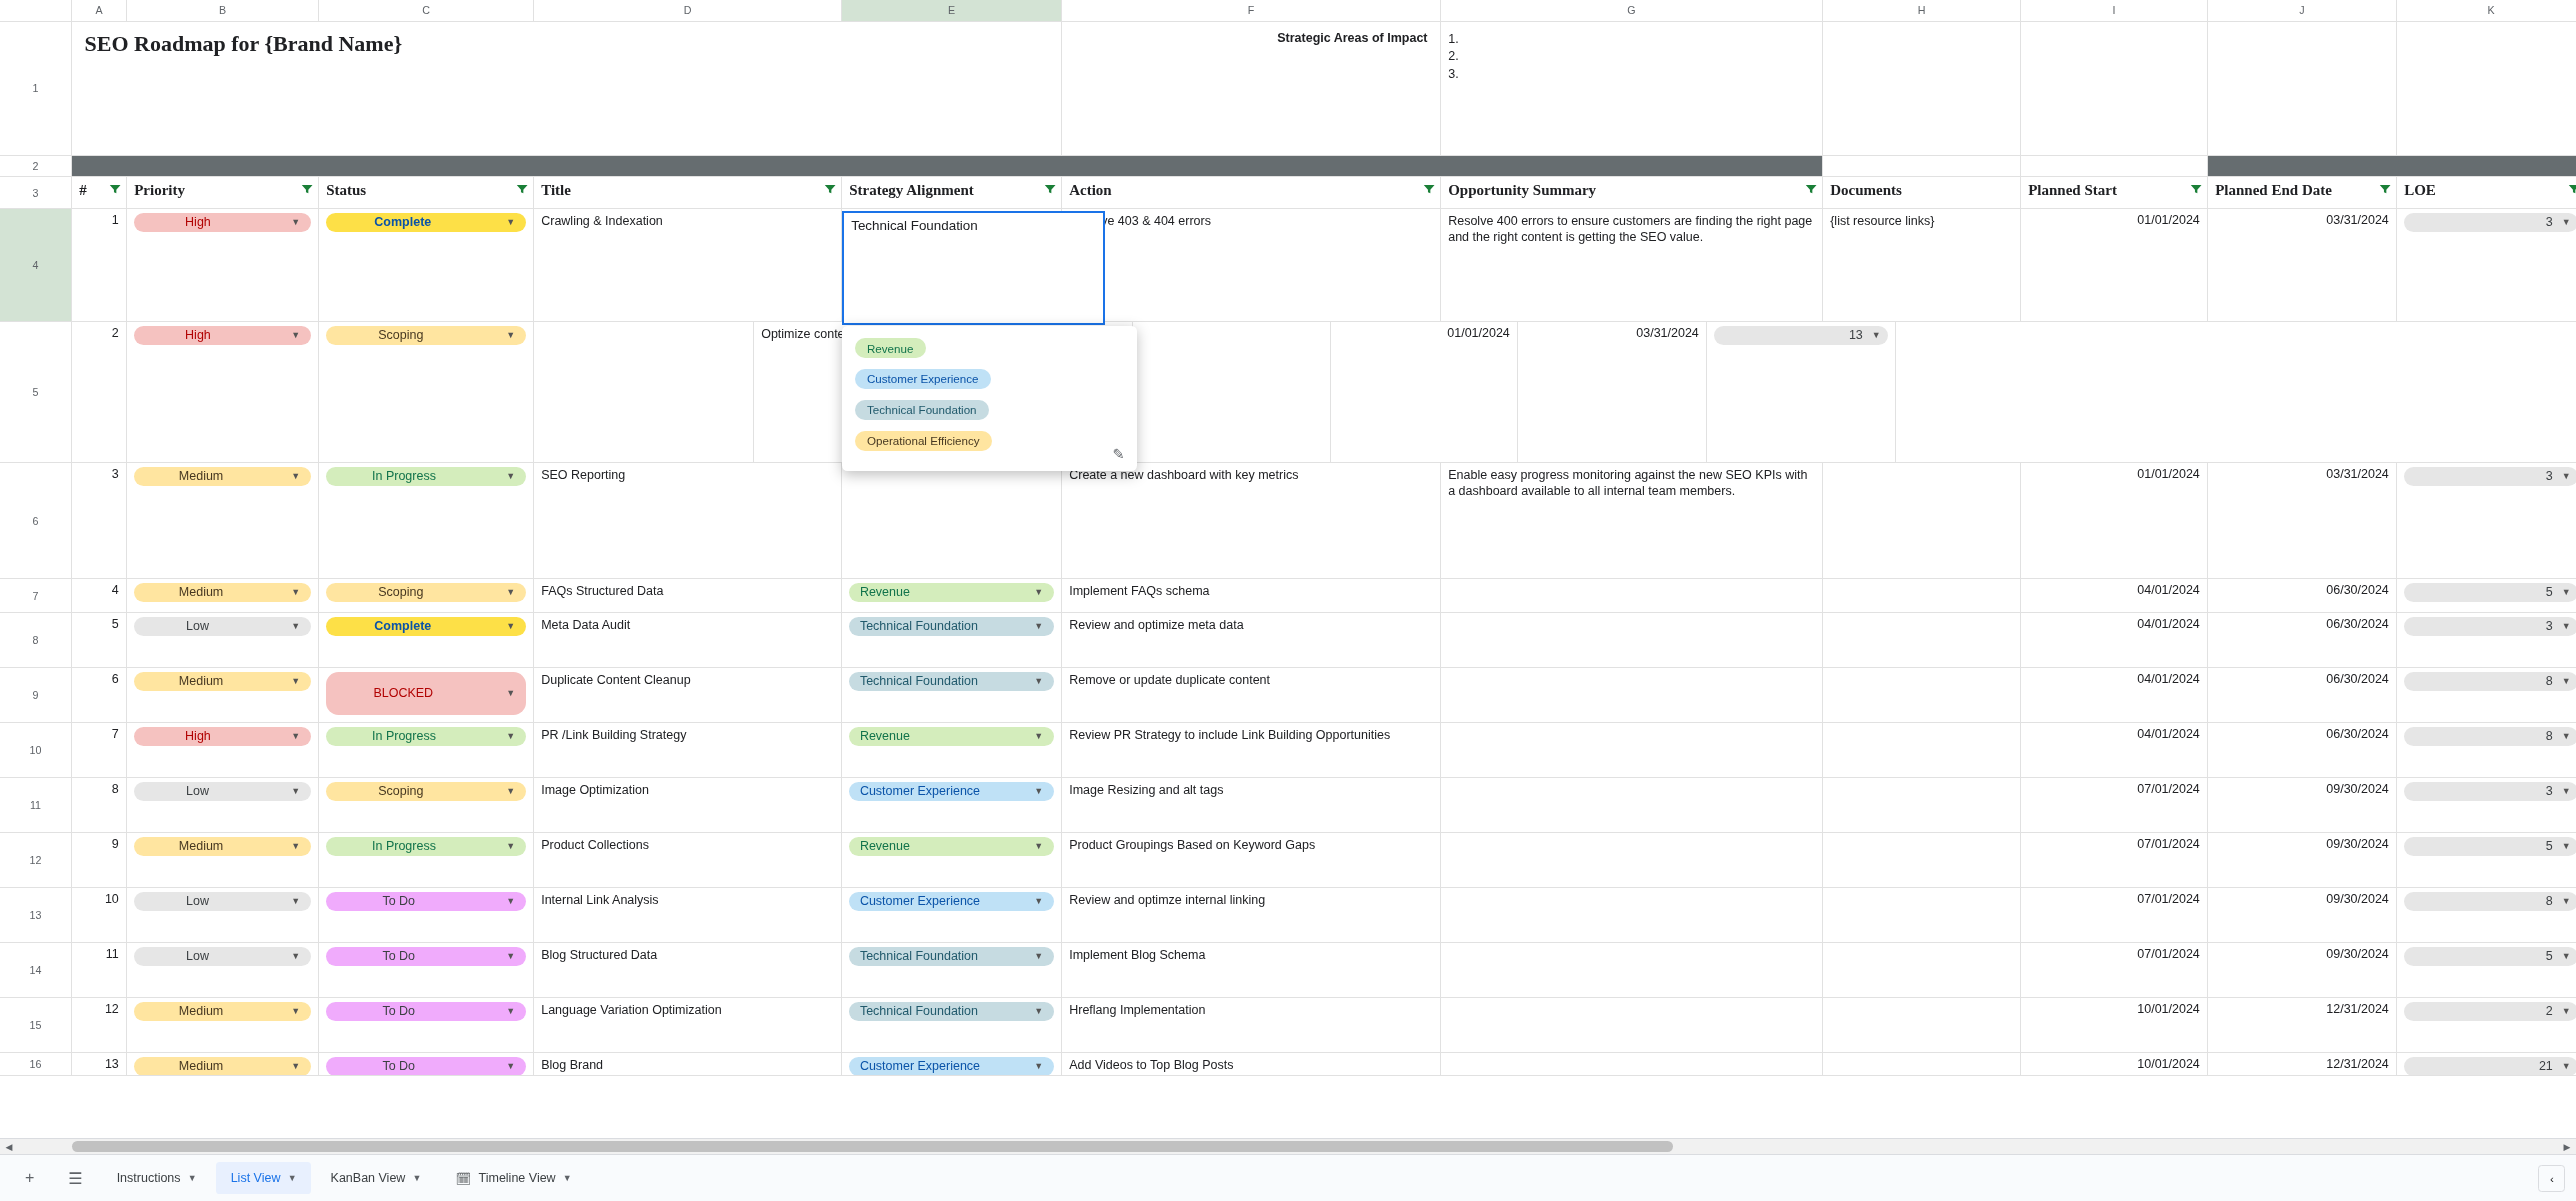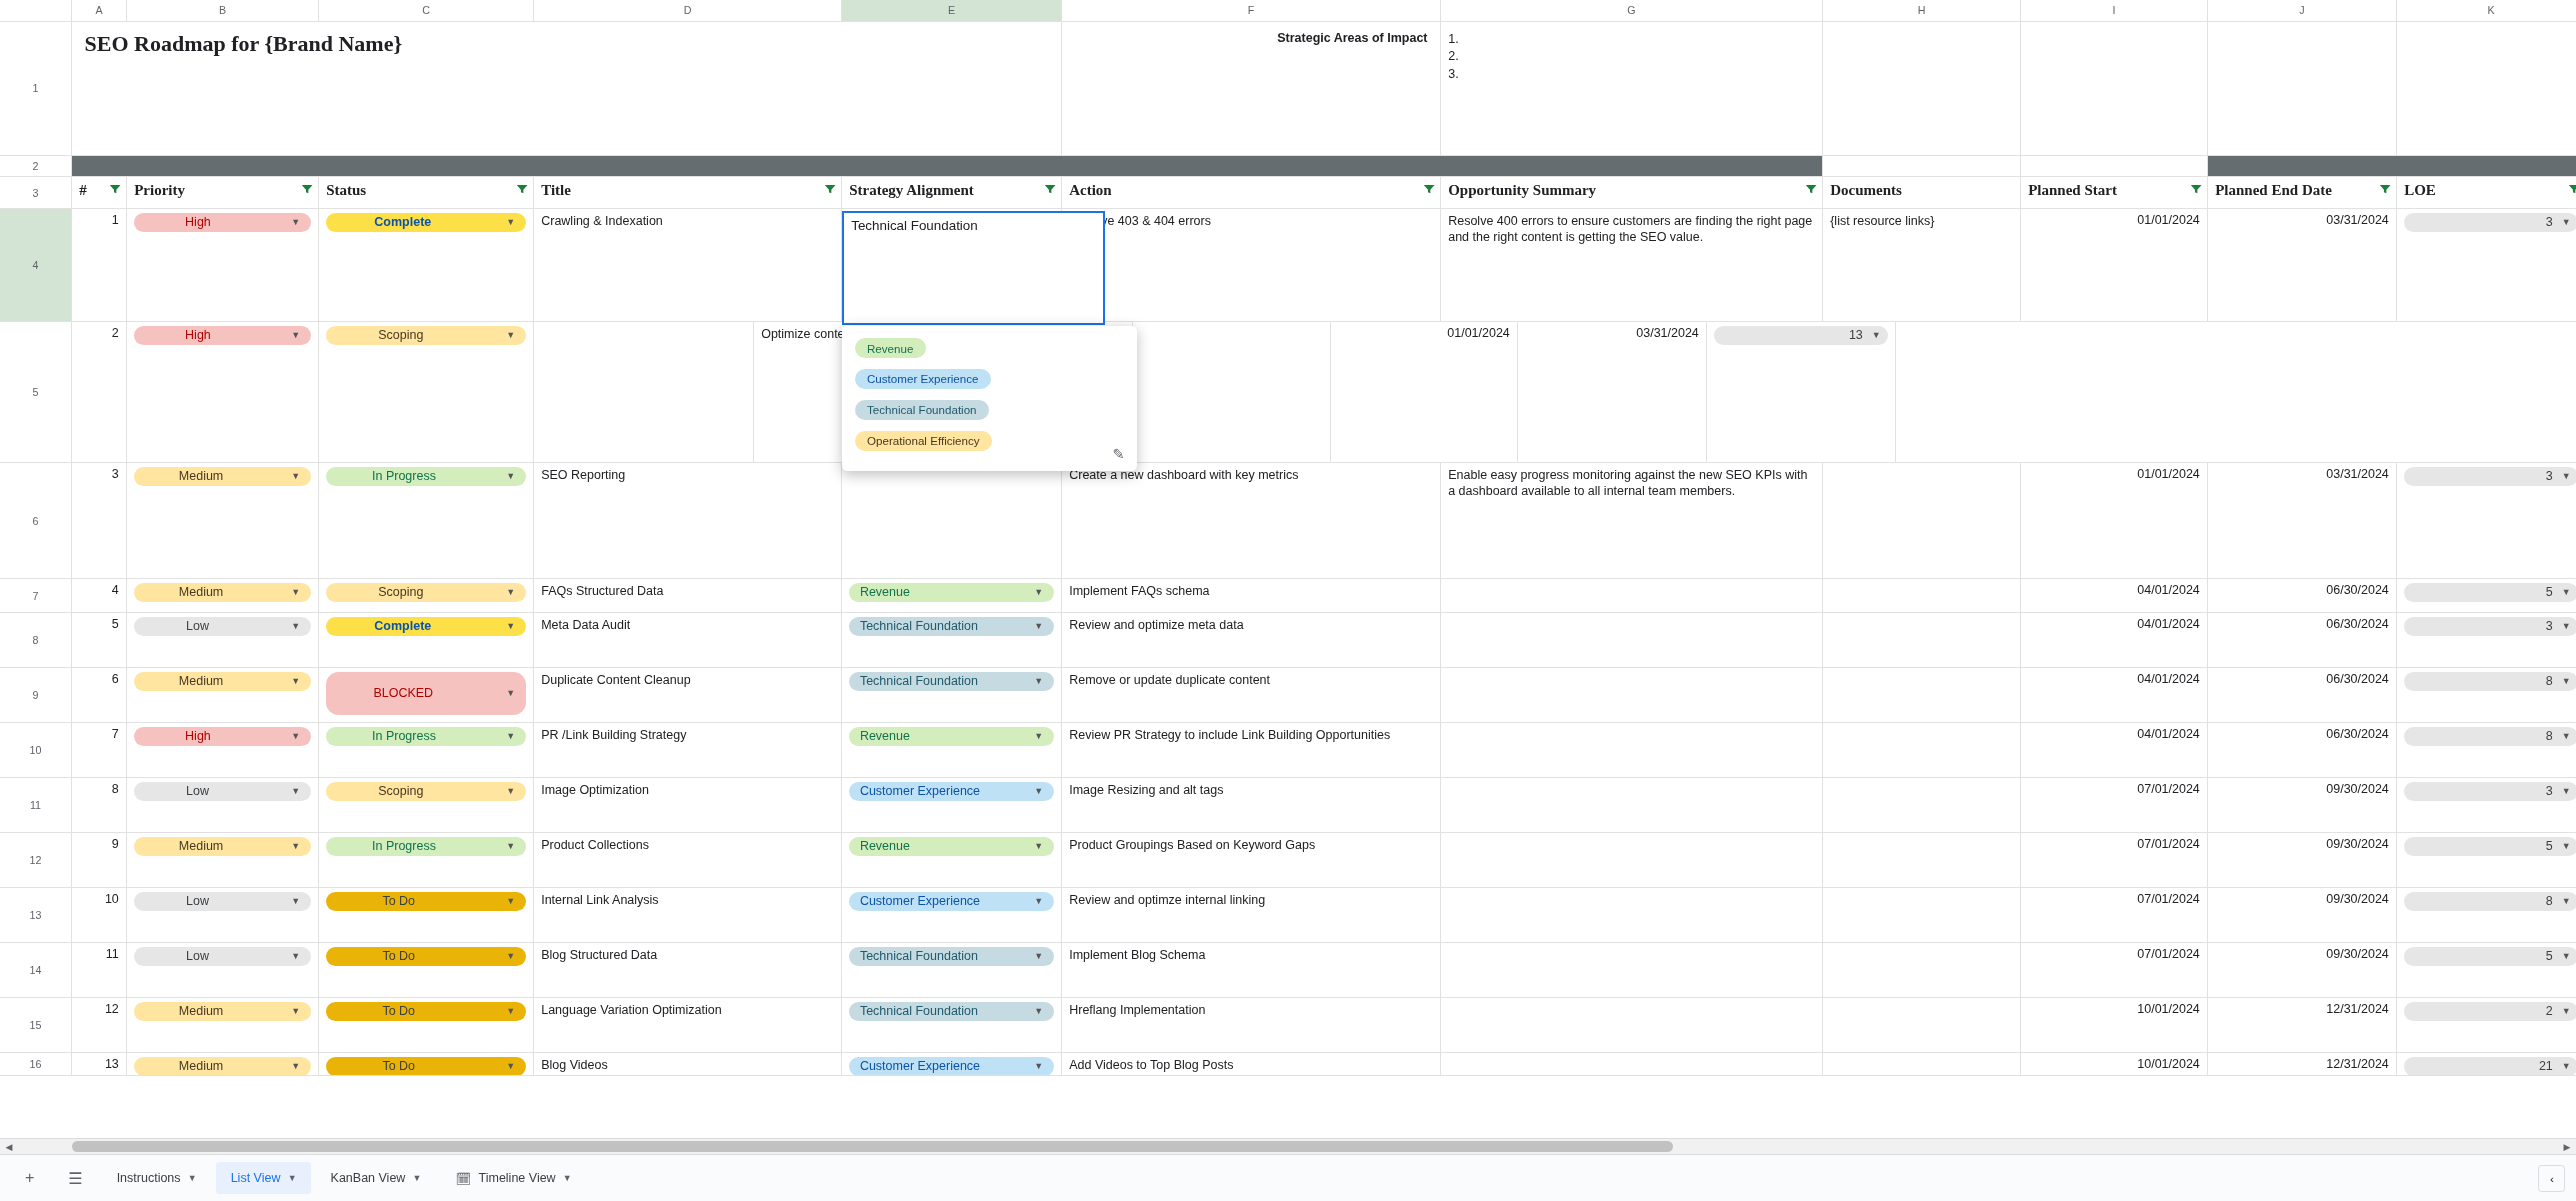--- a/index.html
+++ b/index.html
@@ -45,21 +45,21 @@
 
 .chip { display: inline-flex; align-items: center; border-radius: 12.5px; padding: 2.7px 10.7px; font-size: 12.5px; position: relative; width: 100%; }
 .chip .arrow { margin-left: auto; font-size: 9px; color: #555; }
 .chip-high { background: #f5c2c0; color: #b10202; }
 .chip-medium { background: #ffe5a0; color: #473821; }
 .chip-low { background: #e6e6e6; color: #3c4043; }
 .chip-complete { background: #fde047; color: #0a53a8; font-weight: bold; }
 .chip-scoping { background: #ffe5a0; color: #473821; }
 .chip-inprogress { background: #d4edbc; color: #11734b; }
 .chip-blocked { background: #f5c2c0; color: #b10202; }
-.chip-todo { background: #eab308; color: #3c4043; }
+.chip-todo { background: #f0abfc; color: #3c4043; }
 .chip-revenue { background: #d4edbc; color: #11734b; }
 .chip-custexp { background: #bfe1f6; color: #0a53a8; }
 .chip-techfound { background: #c6dbe1; color: #215a6c; }
 .chip-opeff { background: #ffe5a0; color: #473821; }
 .chip-num { background: #e6e6e6; color: #3c4043; justify-content: flex-end; padding-right: 25px; }
 .chip-num .arrow { position: absolute; right: 7.2px; }
 
 .cell-editing { border: 2.7px solid #1a73e8; background: #fff; z-index: 5; position: absolute; }
 
 .dropdown-popup { position: absolute; background: #fff; border-radius: 5.4px; box-shadow: 0 3.6px 14.3px rgba(0,0,0,0.25); padding: 12.5px 12.5px 9px 12.5px; z-index: 100; width: 295px; }
@@ -571,21 +571,21 @@
                 <span style="margin:0 auto;">Medium</span>
                 <span class="arrow">▼</span>
               </div>
             </div>
     <div class="cell w-C">
               <div class="chip chip-todo" style="justify-content:center;">
                 <span style="margin:0 auto;">To Do</span>
                 <span class="arrow">▼</span>
               </div>
             </div>
-    <div class="cell w-D multiline">Blog Videos</div>
+    <div class="cell w-D multiline">Blog Brand</div>
     <div class="cell w-E">
               <div class="chip chip-custexp">
                 <span>Customer Experience</span>
                 <span class="arrow">▼</span>
               </div>
             </div>
     <div class="cell w-F multiline">Add Videos to Top Blog Posts</div>
     <div class="cell w-G multiline"></div>
     <div class="cell w-H multiline"></div>
     <div class="cell w-I right">10/01/2024</div>

